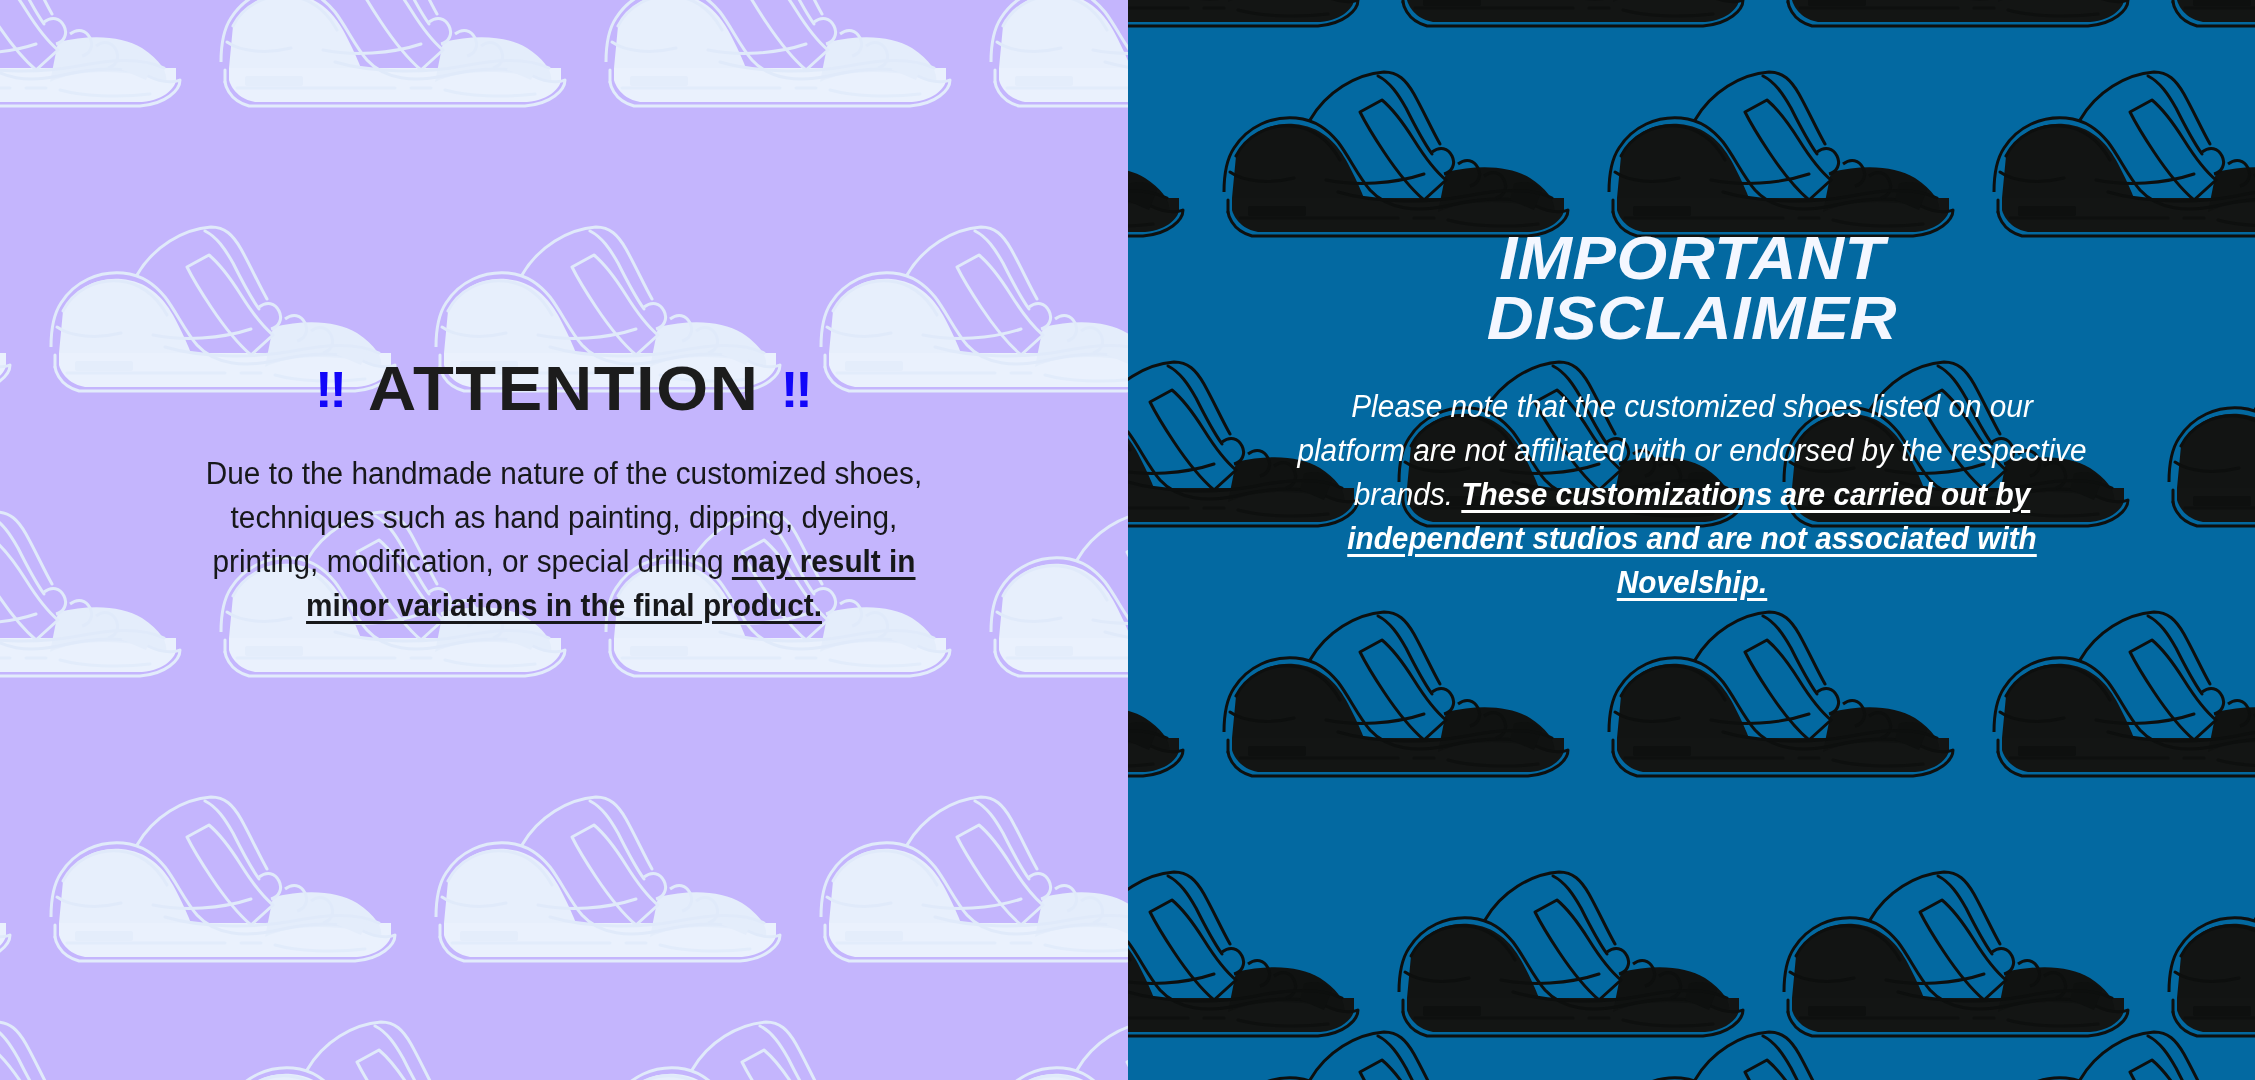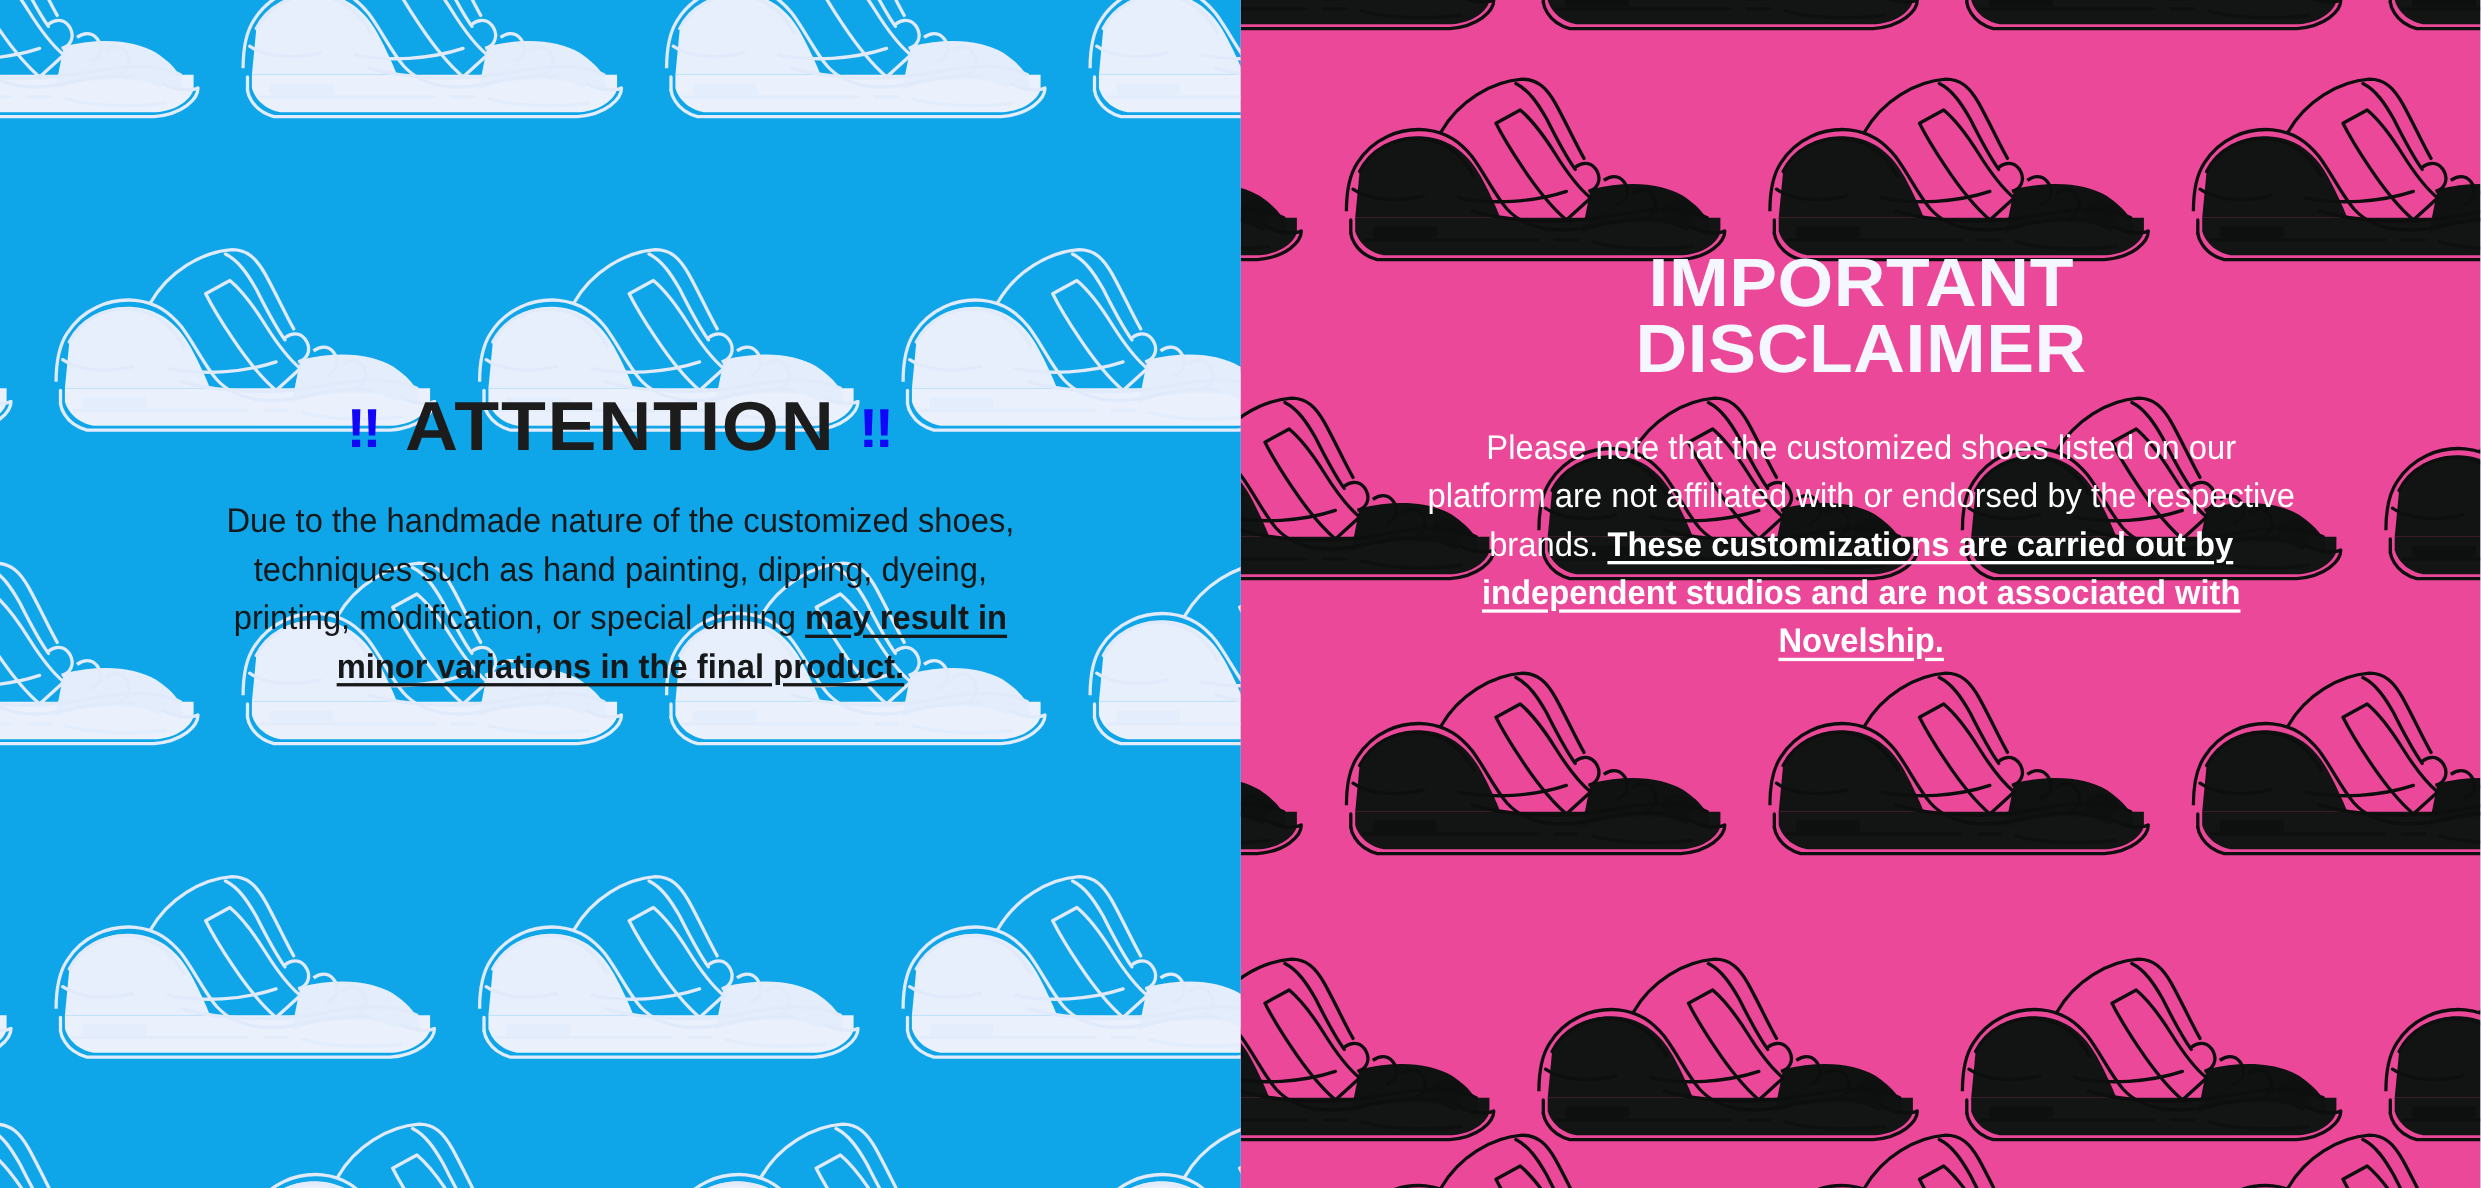--- a/index.html
+++ b/index.html
@@ -22,22 +22,22 @@
     flex-direction: row;
   }
 
   .panel {
     position: relative;
     height: 1080px;
     overflow: hidden;
     box-sizing: border-box;
   }
 
-  .panel-left  { width: 1128px; background: #0ea5e9; }
-  .panel-right { width: 1127px; background: #ec4899; }
+  .panel-left  { width: 1128px; background: #c4b5fd; }
+  .panel-right { width: 1127px; background: #0369a1; font-style: italic; }
 
   
   .pattern {
     position: absolute;
     inset: 0;
     z-index: 0;
     pointer-events: none;
   }
   .pattern svg { display: block; width: 100%; height: 100%; }
 

